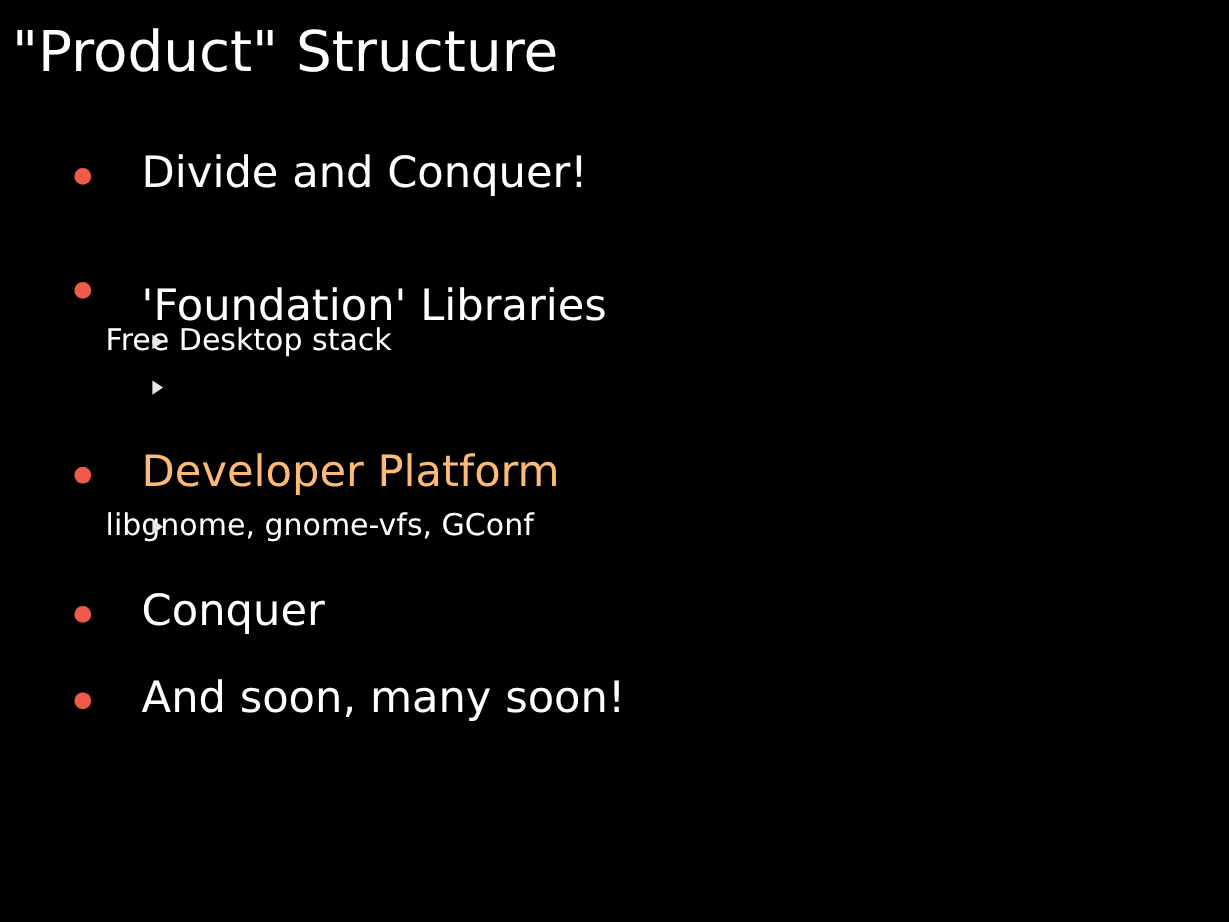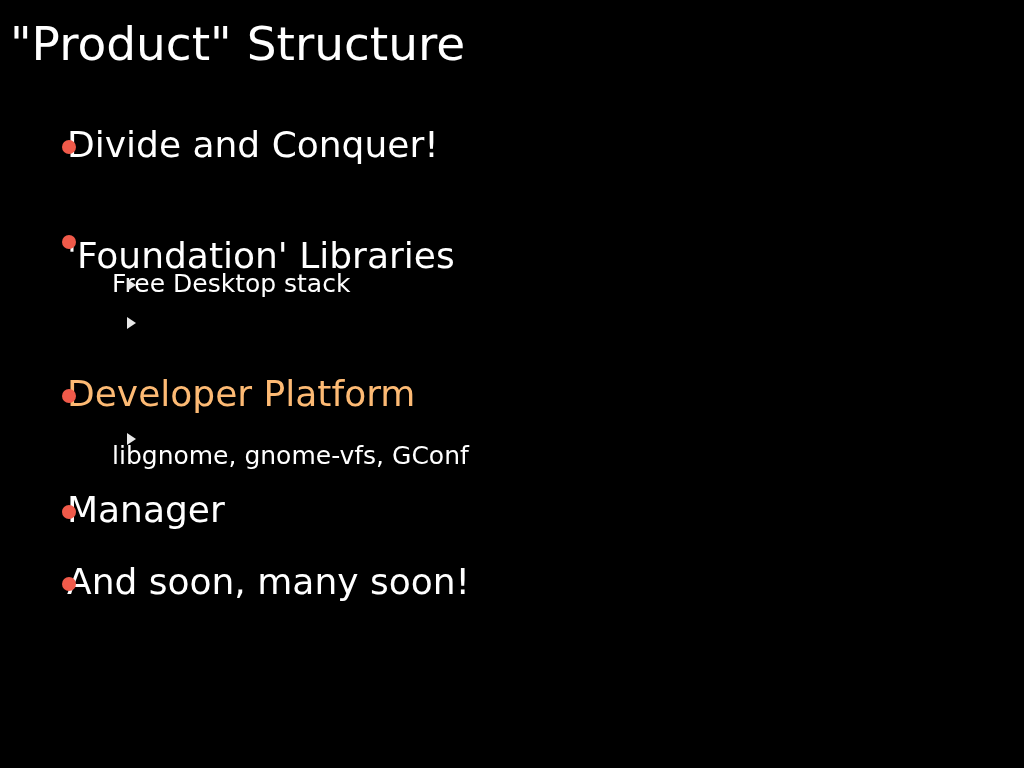--- a/index.html
+++ b/index.html
@@ -40,21 +40,21 @@
 
   .group {
     position: relative;
   }
 
   
   .l1-row {
     position: relative;
     display: flex;
     align-items: baseline;
-    padding-left: 42px;
+    padding-left: 93px;
     height: 50px;
   }
   .l1-bullet {
     position: absolute;
     left: 62px;
     top: 20px;
     width: 14px;
     height: 14px;
     border-radius: 50%;
     background: #f05a4a;
@@ -64,22 +64,22 @@
     font-size: 36px;
     line-height: 50px;
     color: #ffffff;
     white-space: nowrap;
   }
 
   
   .l2-row {
     position: relative;
     display: flex;
-    align-items: center;
-    padding-left: 88px;
+    align-items: flex-end;
+    padding-left: 64px;
     height: 38px;
   }
   .l2-marker {
     position: absolute;
     left: 127px;
     top: 14px;
     width: 0;
     height: 0;
     border-top: 6px solid transparent;
     border-bottom: 6px solid transparent;
@@ -145,21 +145,21 @@
         <span class="l2-marker" style="border-left-color: rgb(232, 232, 232);"></span>
         <span class="l2-text" style="color: rgb(255, 255, 255); margin-top: 36px;">libgnome, gnome-vfs, GConf</span>
       </div>
     </div>
 
     <div class="gap-md"></div>
 
     <div class="group">
       <div class="l1-row">
         <span class="l1-bullet" style="background: rgb(240, 90, 74);"></span>
-        <span class="l1-text" style="color: rgb(255, 255, 255);">Manager</span>
+        <span class="l1-text" style="color: rgb(255, 255, 255);">Conquer</span>
       </div>
     </div>
 
     <div class="gap-sm"></div>
 
     <div class="group">
       <div class="l1-row">
         <span class="l1-bullet" style="background: rgb(240, 90, 74);"></span>
         <span class="l1-text" style="color: rgb(255, 255, 255);">And soon, many soon!</span>
       </div>

